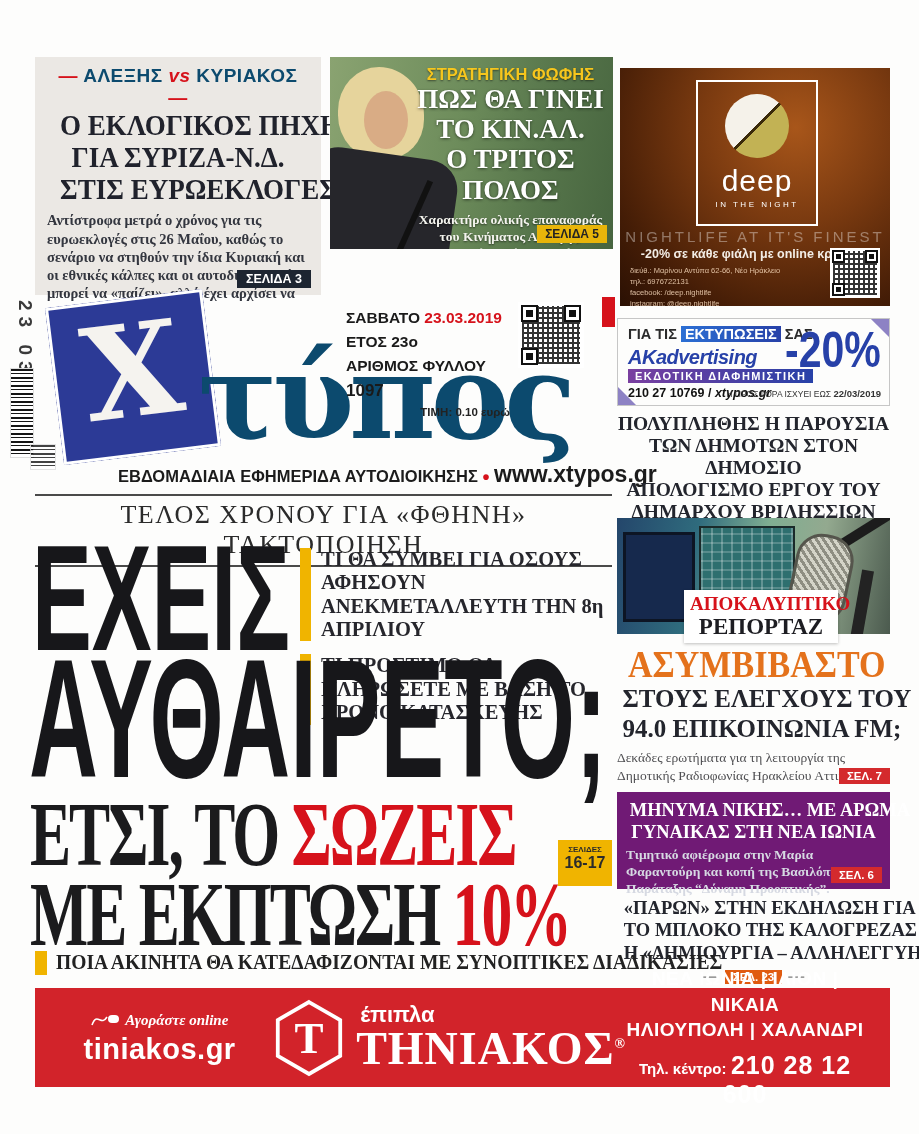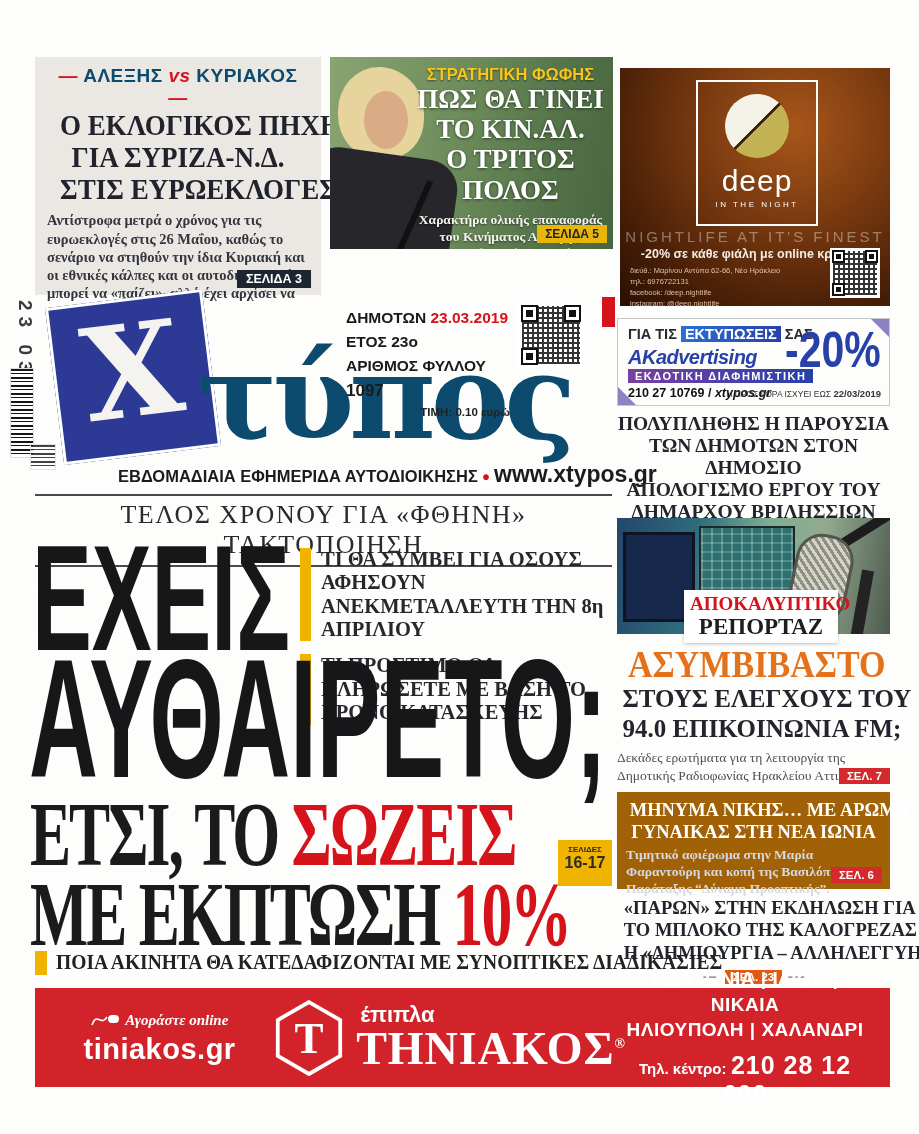--- a/index.html
+++ b/index.html
@@ -139,21 +139,21 @@
                  line-height:1;}
   #ra2{left:617px;top:646px;width:273px;text-align:center;}
   #ra2 .h1{font-family:"Liberation Serif",serif;font-weight:bold;font-size:37px;color:#e4721c;
            line-height:1;transform:scaleX(.92);transform-origin:center;white-space:nowrap;}
   #ra2 .rhead{font-size:26px;line-height:1.08;margin-top:2px;transform:scaleX(.96);transform-origin:center;
               white-space:nowrap;}
   #ra2 .body{margin-top:6px;text-align:left;font-family:"Liberation Serif",serif;font-size:13.5px;
              line-height:1.3;color:#4f4f52;}
   #ra2 .brow{text-align:right;margin-top:-18px;}
 
-  #ra3{left:617px;top:792px;width:273px;height:97px;background:#a16207;box-sizing:border-box;
+  #ra3{left:617px;top:792px;width:273px;height:97px;background:#701a75;box-sizing:border-box;
        padding:7px 9px;}
   #ra3 .rhead{color:#fff;font-size:19px;line-height:1.16;white-space:nowrap;transform:scaleX(.97);
               transform-origin:center;}
   #ra3 .body{margin-top:4px;font-family:"Liberation Serif",serif;font-weight:bold;font-size:13.5px;
              line-height:1.25;color:#d6d9e2;text-align:left;}
   #ra3 .rbadge{position:absolute;right:8px;bottom:6px;}
 
   #ra4{left:617px;top:897px;width:273px;}
   #ra4 .rhead{font-size:19.5px;line-height:1.15;white-space:nowrap;transform:scaleX(.95);
               transform-origin:center;}
@@ -260,21 +260,21 @@
 
   <div id="edition" class="abs">23 03</div>
   <div id="bc1" class="abs bc"></div>
   <div id="bc2" class="abs bc"></div>
   <div id="logobox" class="abs">
     <span class="x">X</span>
   </div>
   <div id="typos" class="abs">τύπος</div>
   <div id="mastinfo" class="abs">
     <div>
-      <span>ΔΗΜΟΤΩΝ</span>
+      <span>ΣΑΒΒΑΤΟ</span>
       <span class="red">23.03.2019</span>
     </div>
     <div>
       <span>ΕΤΟΣ</span>
       <span>23ο</span>
     </div>
     <div>
       <span>ΑΡΙΘΜΟΣ ΦΥΛΛΟΥ</span>
       <span class="num">1097</span>
     </div>

